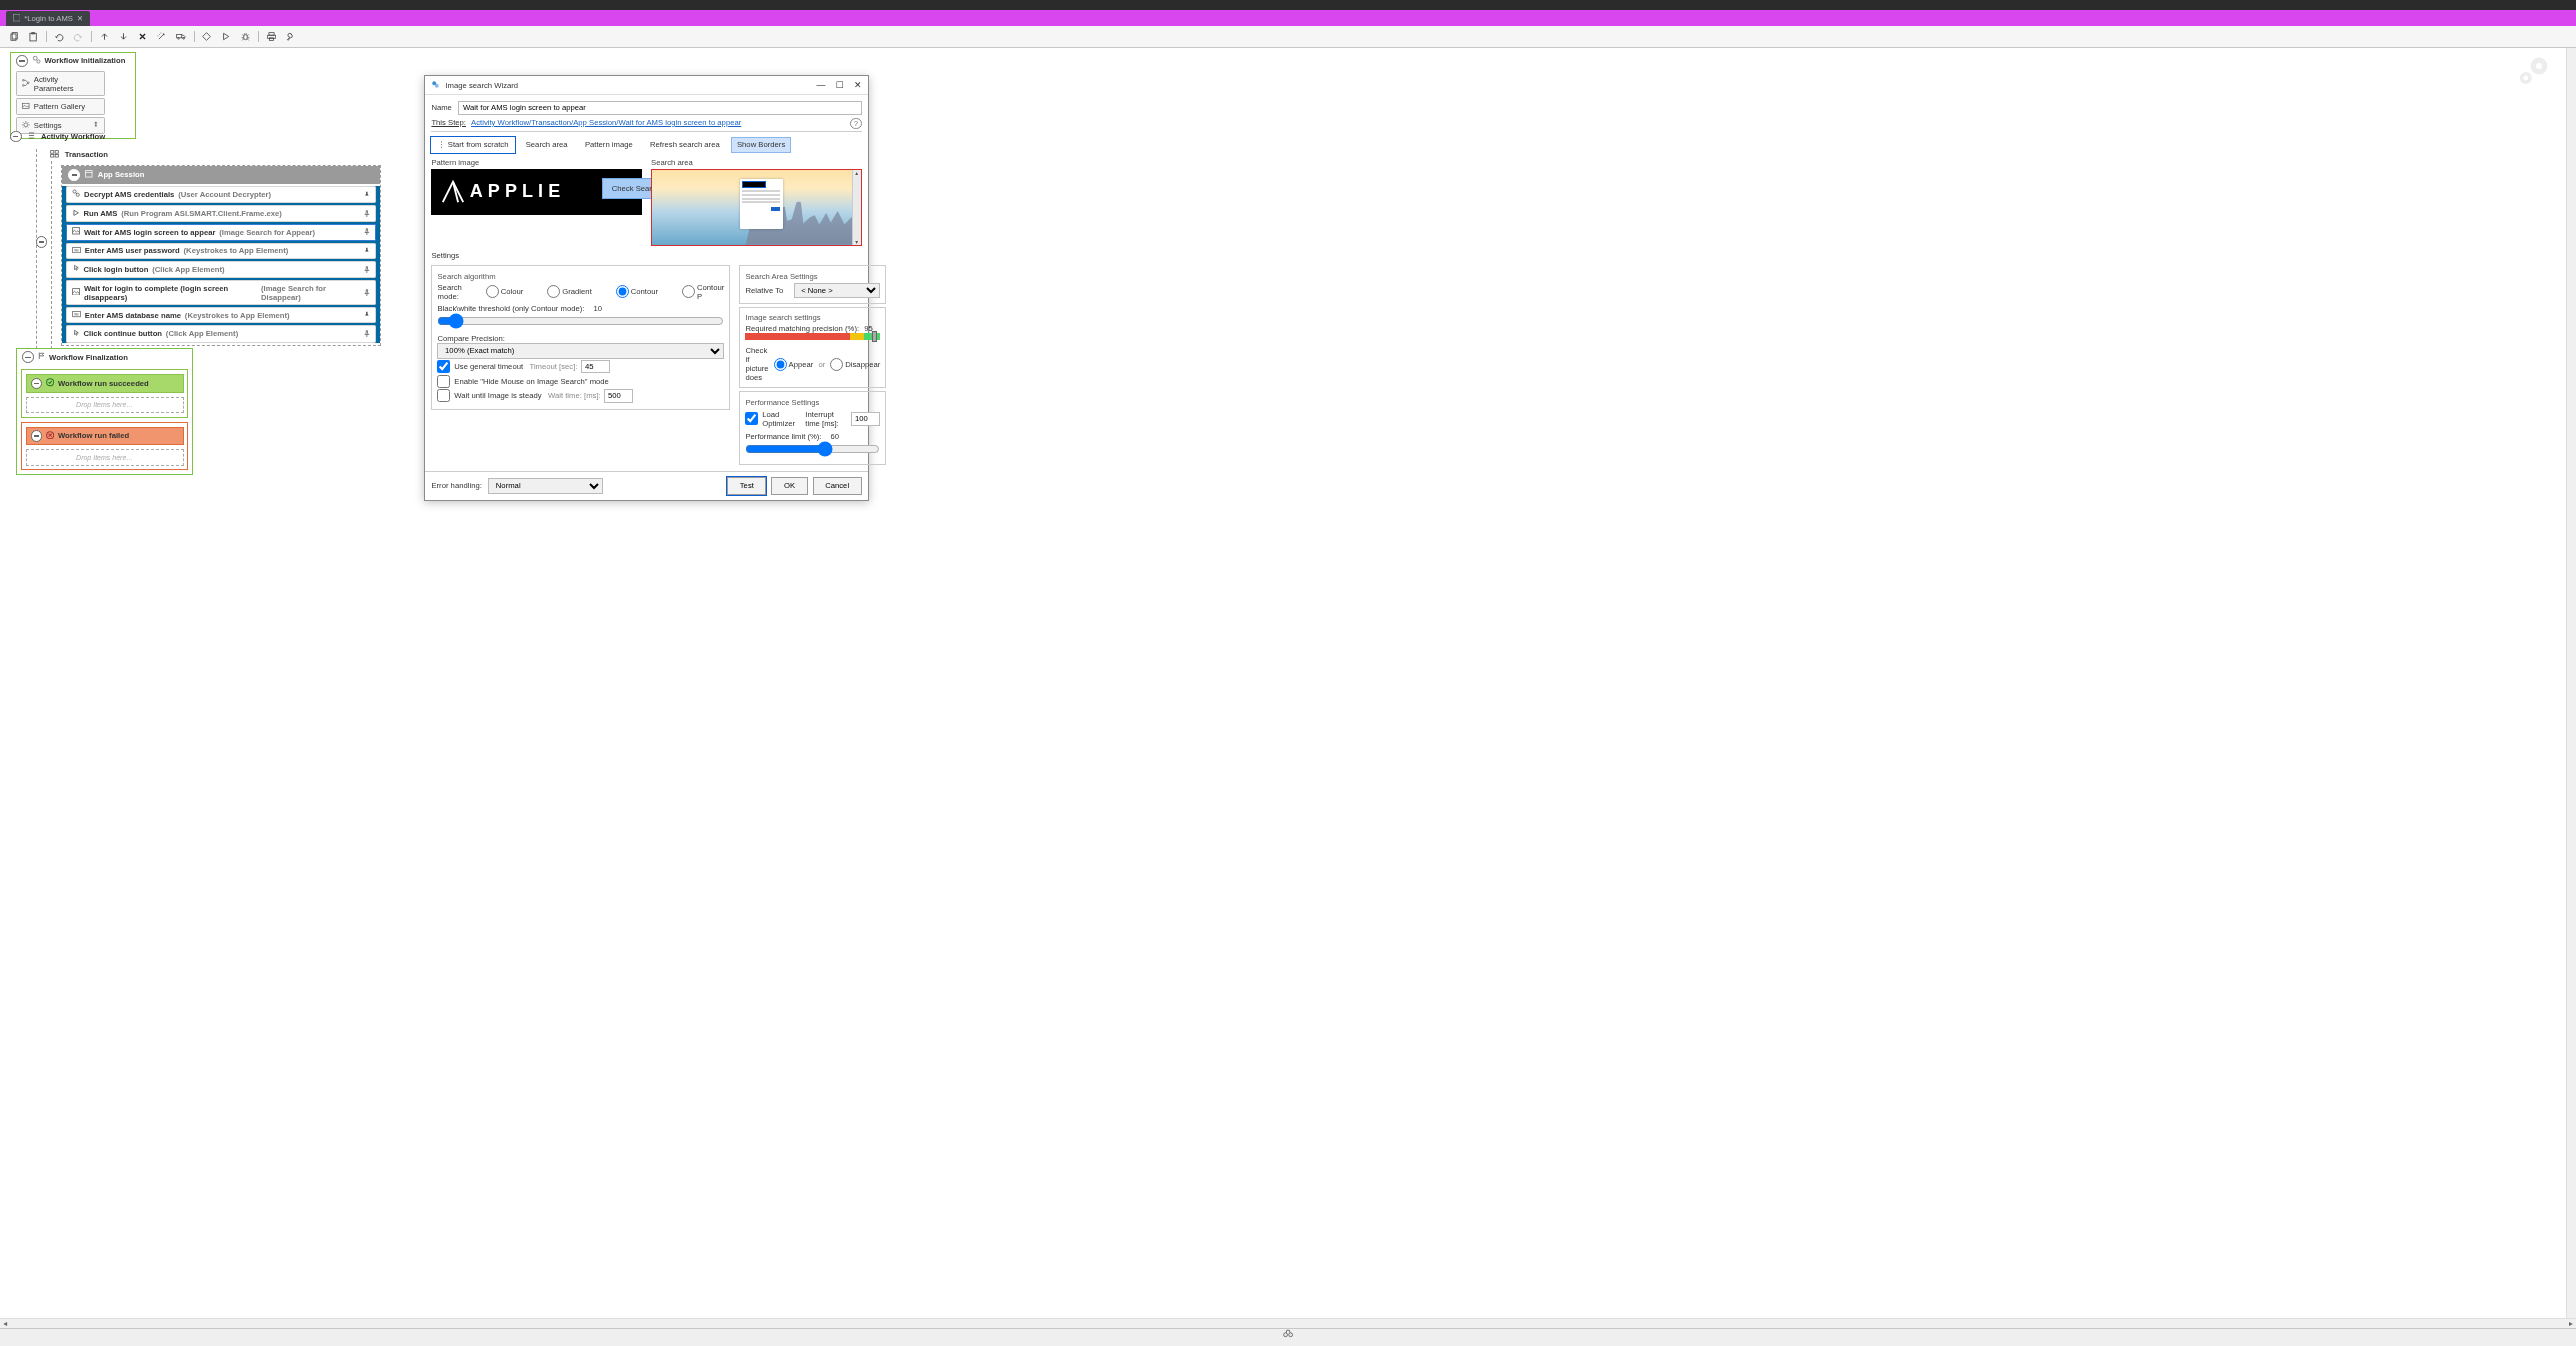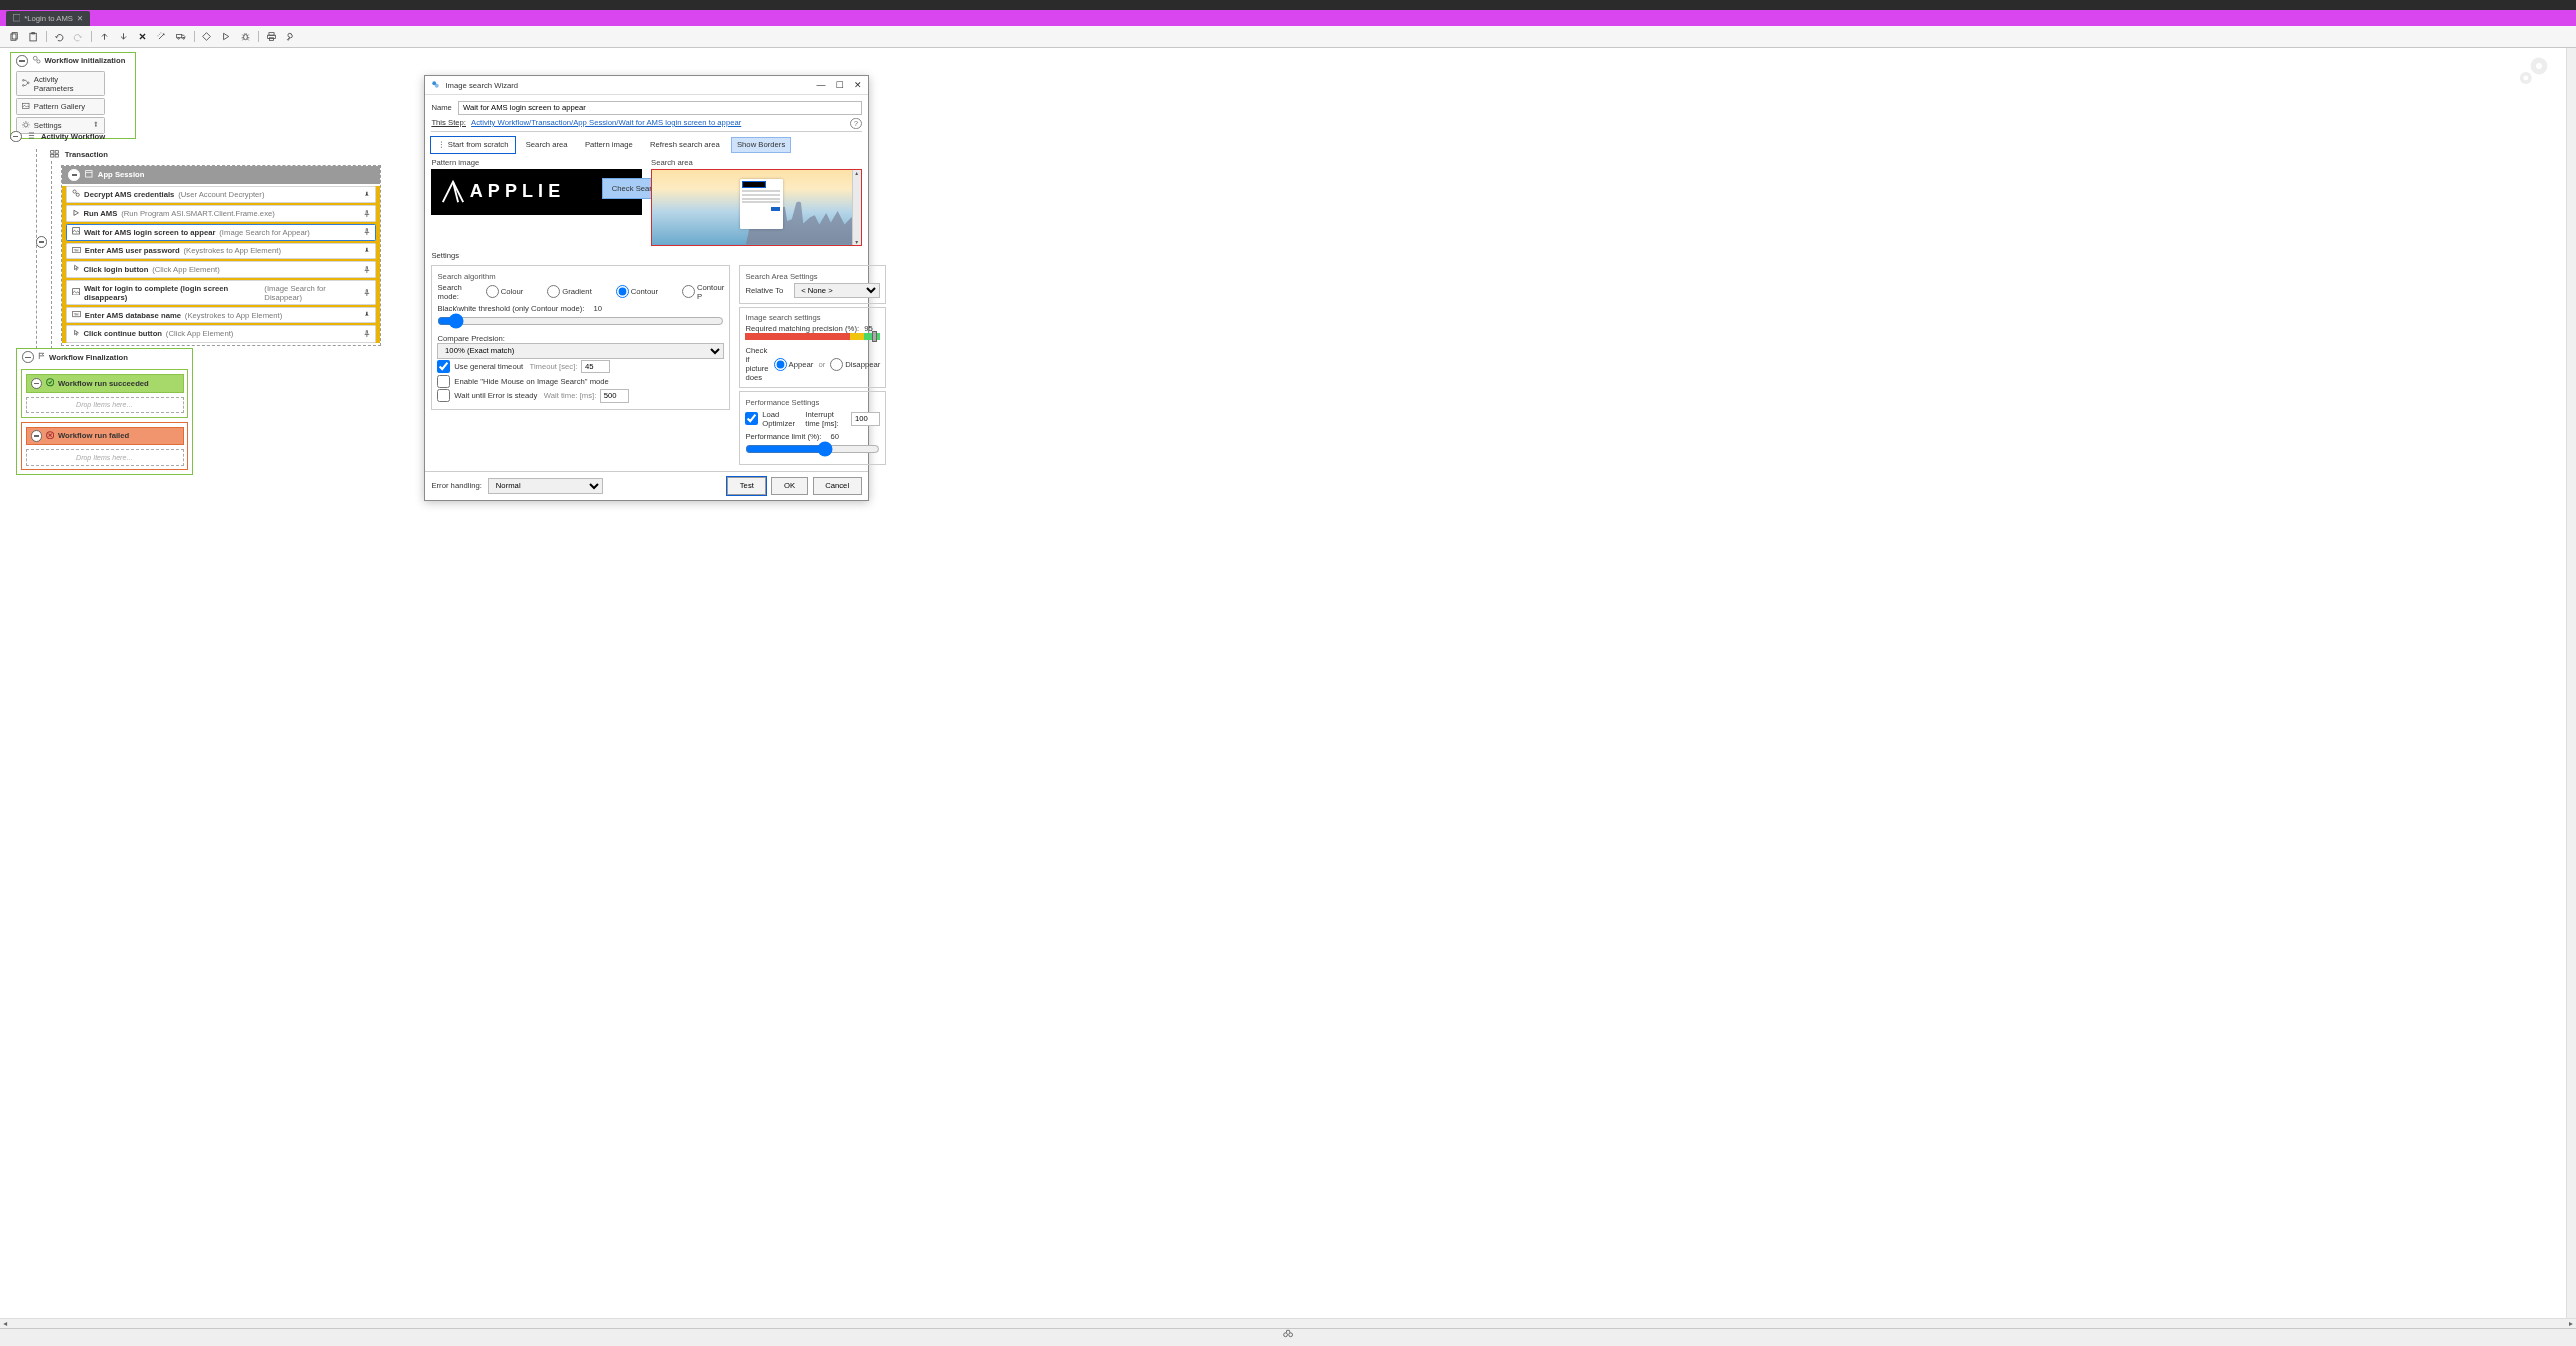--- a/index.html
+++ b/index.html
@@ -31,21 +31,21 @@
 .block.init .block-head, .block.final .block-head { background: #fff; }
 
 .btnrow { padding: 0 5.1px 2.6px; }
 .wbtn { display: flex; align-items: center; gap: 3.8px; background: #f7f7f7; border: 0.6px solid #bababa; border-radius: 1.3px; padding: 2.6px 5.1px; margin: 1.9px 0; width: 89px; font-size: 7.7px; cursor:pointer; }
 .wbtn.settings { justify-content: space-between; width:89px; }
 
 .tree { position: absolute; }
 .tx-head { display:flex; align-items:center; gap:6px; padding:1.3px 3.8px; font-weight:600; }
 .tx-box { border: 0.6px dashed #9a9a9a; }
 .app-session-head { background: #9a9a9a; color: #fff; padding: 3.2px 6.4px; font-weight: 600; display:flex; align-items:center; gap:5.1px; }
-.steps { background: #eab308; }
+.steps { background: #0369a1; font-weight: bold; }
 .step { display: flex; align-items: center; gap: 3.8px; padding: 2.6px 5.1px; border: 0.6px solid #d6d6d6; border-radius: 1.3px; margin: 1.9px 3.8px; font-size: 7.7px; background: #fff; }
 .step.selected { border: 1px solid #2e7cd6; }
 .step .hint { color: #7a7a7a; }
 .pin { width: 7.7px; height: 7.7px; margin-left: auto; }
 
 .round-toggle { width: 11.5px; height: 11.5px; border: 1px solid #666; border-radius: 50%; display:flex; align-items:center; justify-content:center; background:#fff; cursor:pointer; }
 .round-toggle::before { content:''; width:5.1px; height:1.3px; background:#666; }
 
 .succ-box { border:0.6px solid #8bc34a; padding:3.8px; margin:3.8px; }
 .succ-bar  { background:#a6d96a; padding:2.6px 3.8px; display:flex; align-items:center; gap:3.8px; font-weight:600; border:0.6px solid #8bc34a; }
@@ -559,21 +559,21 @@
                 <span>Use general timeout</span>
                 <span class="muted" style="margin-left:2.6px;">Timeout [sec]:</span>
                 <input class="thin-input" value="45" style="">
               </div>
               <div class="chk-row">
                 <input type="checkbox" style="">
                 <span>Enable "Hide Mouse on Image Search" mode</span>
               </div>
               <div class="chk-row">
                 <input type="checkbox" style="">
-                <span>Wait until Error is steady</span>
+                <span>Wait until Image is steady</span>
                 <span class="muted" style="margin-left:2.6px;">Wait time: [ms]:</span>
                 <input class="thin-input" value="500" style="">
               </div>
             </fieldset>
           </div>
 
           <div class="settings-col">
             <fieldset>
               <div class="sub-head">Search Area Settings</div>
               <div class="row">

